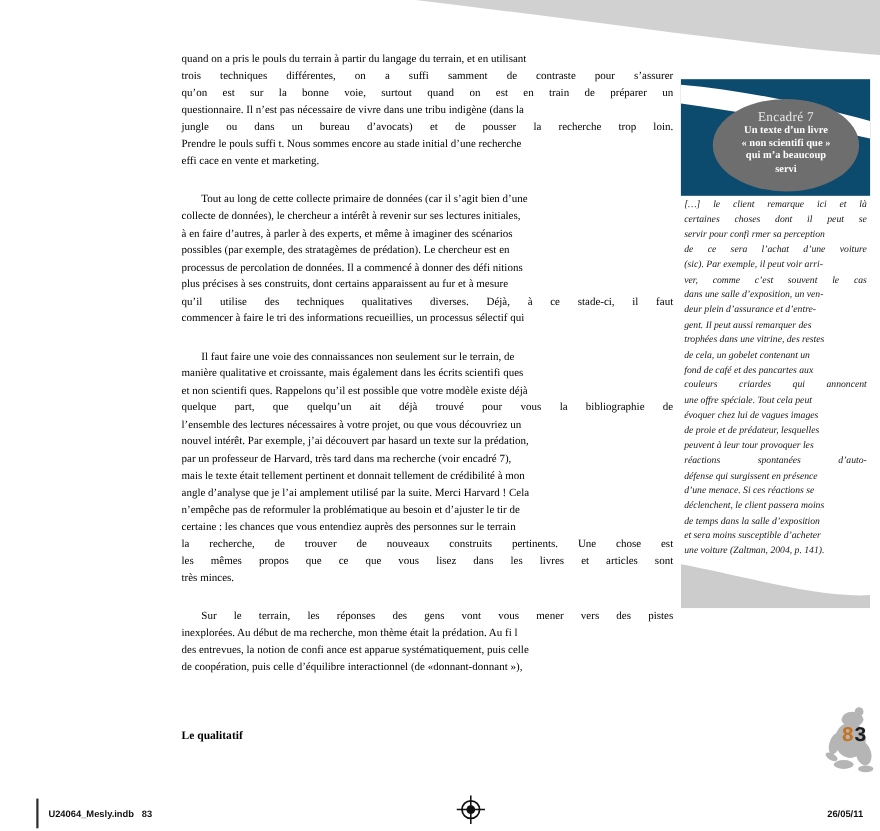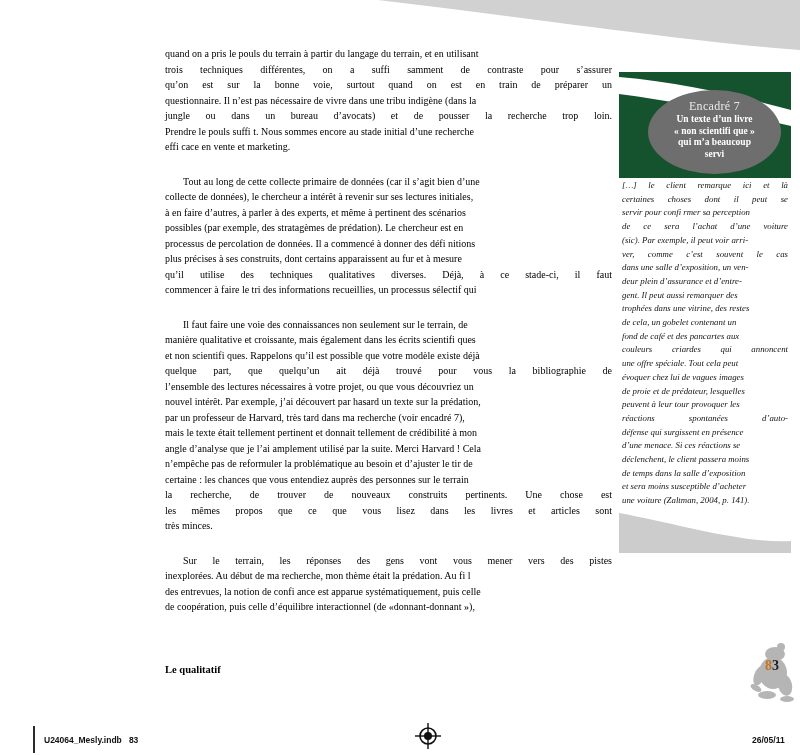--- a/index.html
+++ b/index.html
@@ -3,21 +3,21 @@
 <meta charset="utf-8">
 <style>
   html,body{margin:0;padding:0;background:#ffffff;}
   #page{position:relative;width:800px;height:755px;background:#ffffff;overflow:hidden;
         font-family:"Liberation Serif","DejaVu Serif",serif;color:#000;}
 
   
   #swoosh-top{position:absolute;left:0;top:0;width:800px;height:60px;}
 
   
-  #sidebar-top{position:absolute;left:619px;top:72px;width:172px;height:106px;background:#14532d;}
+  #sidebar-top{position:absolute;left:619px;top:72px;width:172px;height:106px;background:#0c4a6e;}
   #sidebar-top svg{position:absolute;left:0;top:0;}
   #encadre-oval{position:absolute;left:29px;top:18px;width:133px;height:84px;background:#6e6e6e;
     border-radius:50%;text-align:center;color:#ffffff;z-index:3;}
   #encadre-oval .ov-title{font-size:12px;color:#e9e9e9;margin-top:9px;letter-spacing:.3px;}
   #encadre-oval .ov-line{font-size:9.5px;font-weight:bold;line-height:11.5px;color:#ffffff;}
   #sidebar-bottom{position:absolute;left:619px;top:505px;width:172px;height:48px;}
 
   
   #sidebar-text{position:absolute;left:622px;top:179px;width:166px;font-size:8.8px;
     line-height:13.7px;color:#141414;}
@@ -30,22 +30,22 @@
   #main-text .para + .para{margin-top:19px;}
   #main-text .tl{white-space:nowrap;}
   #main-text .tl.j{white-space:normal;text-align:justify;text-align-last:justify;}
   #main-text .tl.fi{padding-left:18px;}
 
   
   #running-footer{position:absolute;left:165px;top:664px;font-size:10.5px;font-weight:bold;}
 
   
   #frog{position:absolute;left:748px;top:641px;width:52px;height:64px;}
-  #page-number{position:absolute;left:17px;top:17px;font-size:14px;font-weight:bold;
-    font-family:Liberation Serif, serif;letter-spacing:0;}
+  #page-number{position:absolute;left:17px;top:17px;font-size:19px;font-weight:bold;
+    font-family:Liberation Mono, monospace;letter-spacing:0;}
   #page-number .tens{color:#c4731f;}
   #page-number .ones{color:#1d1d1d;}
 
   
   #crop-mark{position:absolute;left:33px;top:726px;width:2px;height:27px;background:#2a2a2a;}
   #reg-mark{position:absolute;left:415px;top:723px;width:26px;height:26px;}
   .print-label{position:absolute;font-family:"Liberation Sans","DejaVu Sans",sans-serif;
     font-size:8.5px;font-weight:bold;color:#111;white-space:pre;}
   #file-label{left:44px;top:735px;}
   #date-label{left:752px;top:735px;}
@@ -65,21 +65,21 @@
         <div class="tl j">trois techniques différentes, on a suffi samment de contraste pour s’assurer</div>
         <div class="tl j">qu’on est sur la bonne voie, surtout quand on est en train de préparer un</div>
         <div class="tl">questionnaire. Il n’est pas nécessaire de vivre dans une tribu indigène (dans la</div>
         <div class="tl j">jungle ou dans un bureau d’avocats) et de pousser la recherche trop loin.</div>
         <div class="tl">Prendre le pouls suffi t. Nous sommes encore au stade initial d’une recherche</div>
         <div class="tl">effi cace en vente et marketing.</div>
       </div>
       <div class="para">
         <div class="tl fi">Tout au long de cette collecte primaire de données (car il s’agit bien d’une</div>
         <div class="tl">collecte de données), le chercheur a intérêt à revenir sur ses lectures initiales,</div>
-        <div class="tl">à en faire d’autres, à parler à des experts, et même à pertinent des scénarios</div>
+        <div class="tl">à en faire d’autres, à parler à des experts, et même à imaginer des scénarios</div>
         <div class="tl">possibles (par exemple, des stratagèmes de prédation). Le chercheur est en</div>
         <div class="tl">processus de percolation de données. Il a commencé à donner des défi nitions</div>
         <div class="tl">plus précises à ses construits, dont certains apparaissent au fur et à mesure</div>
         <div class="tl j">qu’il utilise des techniques qualitatives diverses. Déjà, à ce stade-ci, il faut</div>
         <div class="tl">commencer à faire le tri des informations recueillies, un processus sélectif qui</div>
       </div>
       <div class="para">
         <div class="tl fi">Il faut faire une voie des connaissances non seulement sur le terrain, de</div>
         <div class="tl">manière qualitative et croissante, mais également dans les écrits scientifi ques</div>
         <div class="tl">et non scientifi ques. Rappelons qu’il est possible que votre modèle existe déjà</div>

